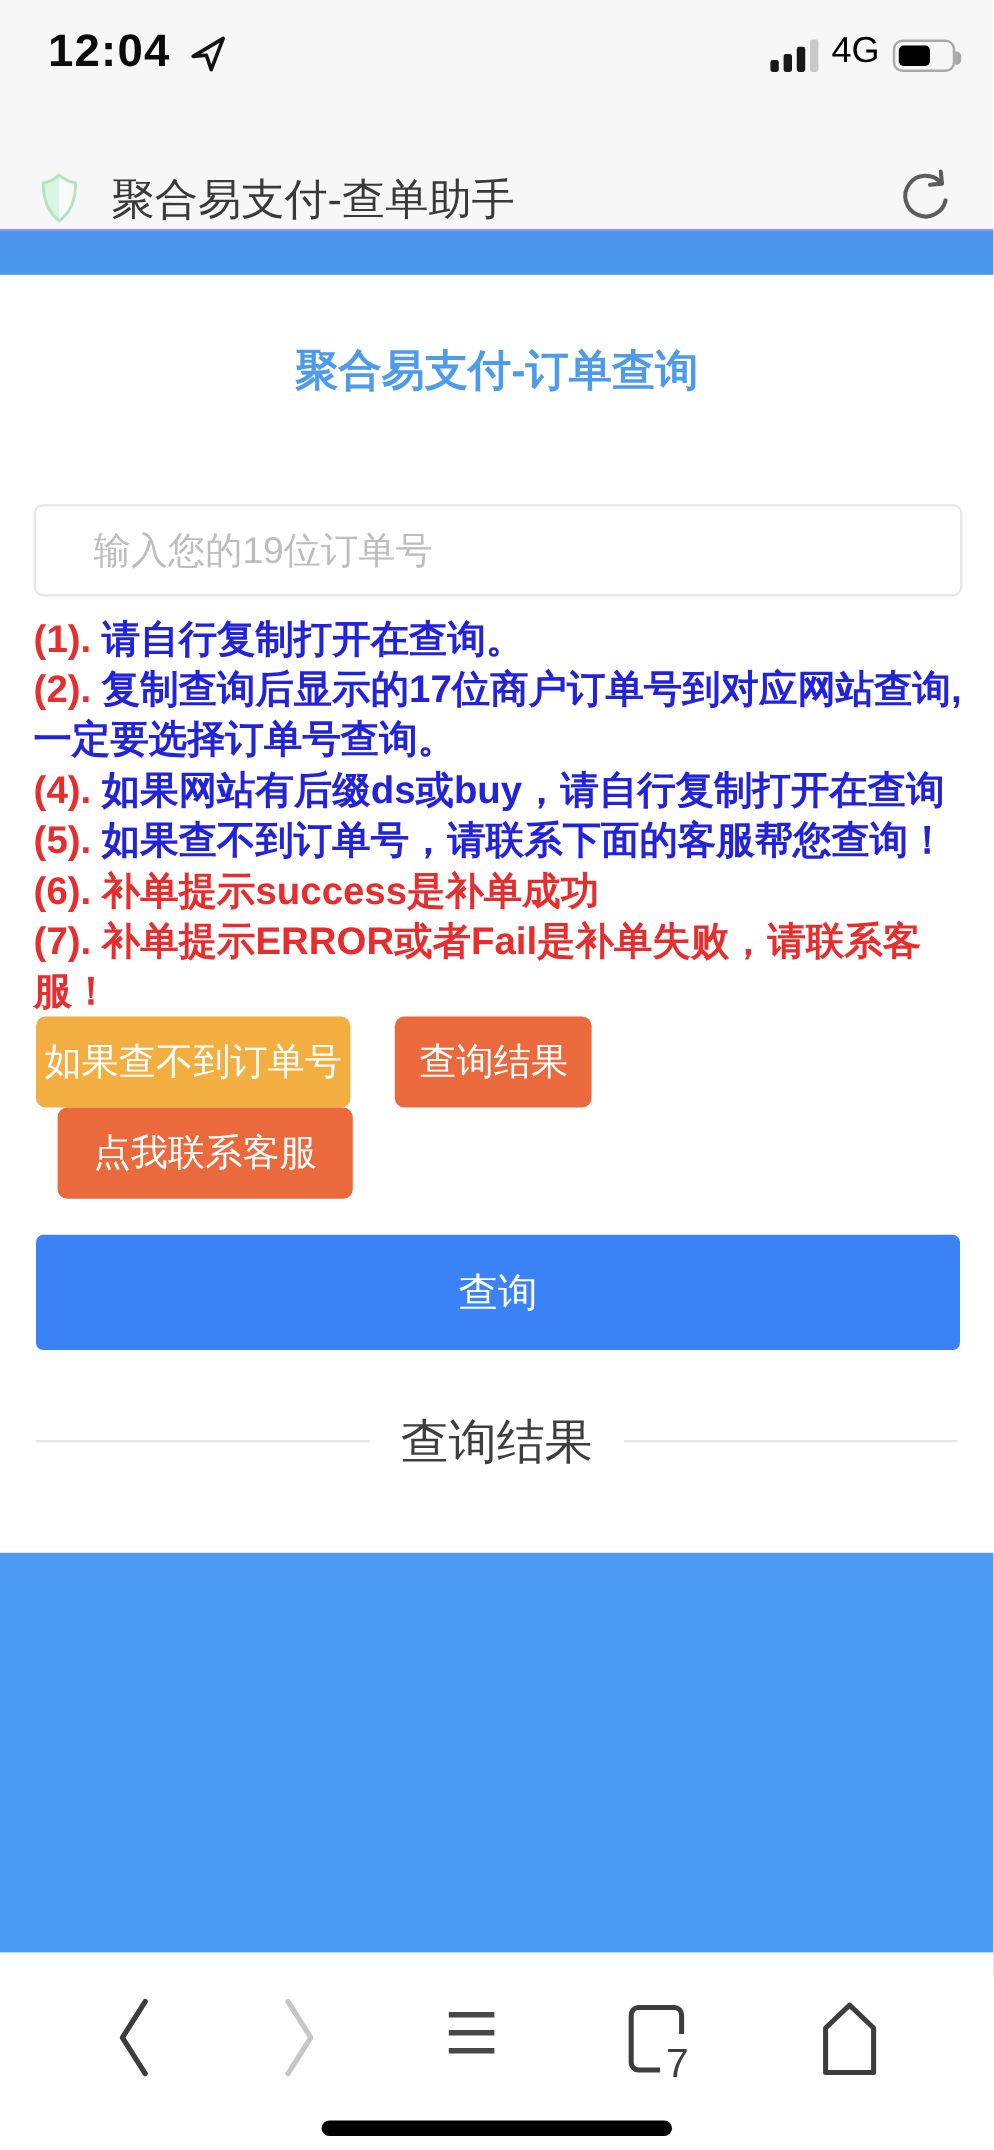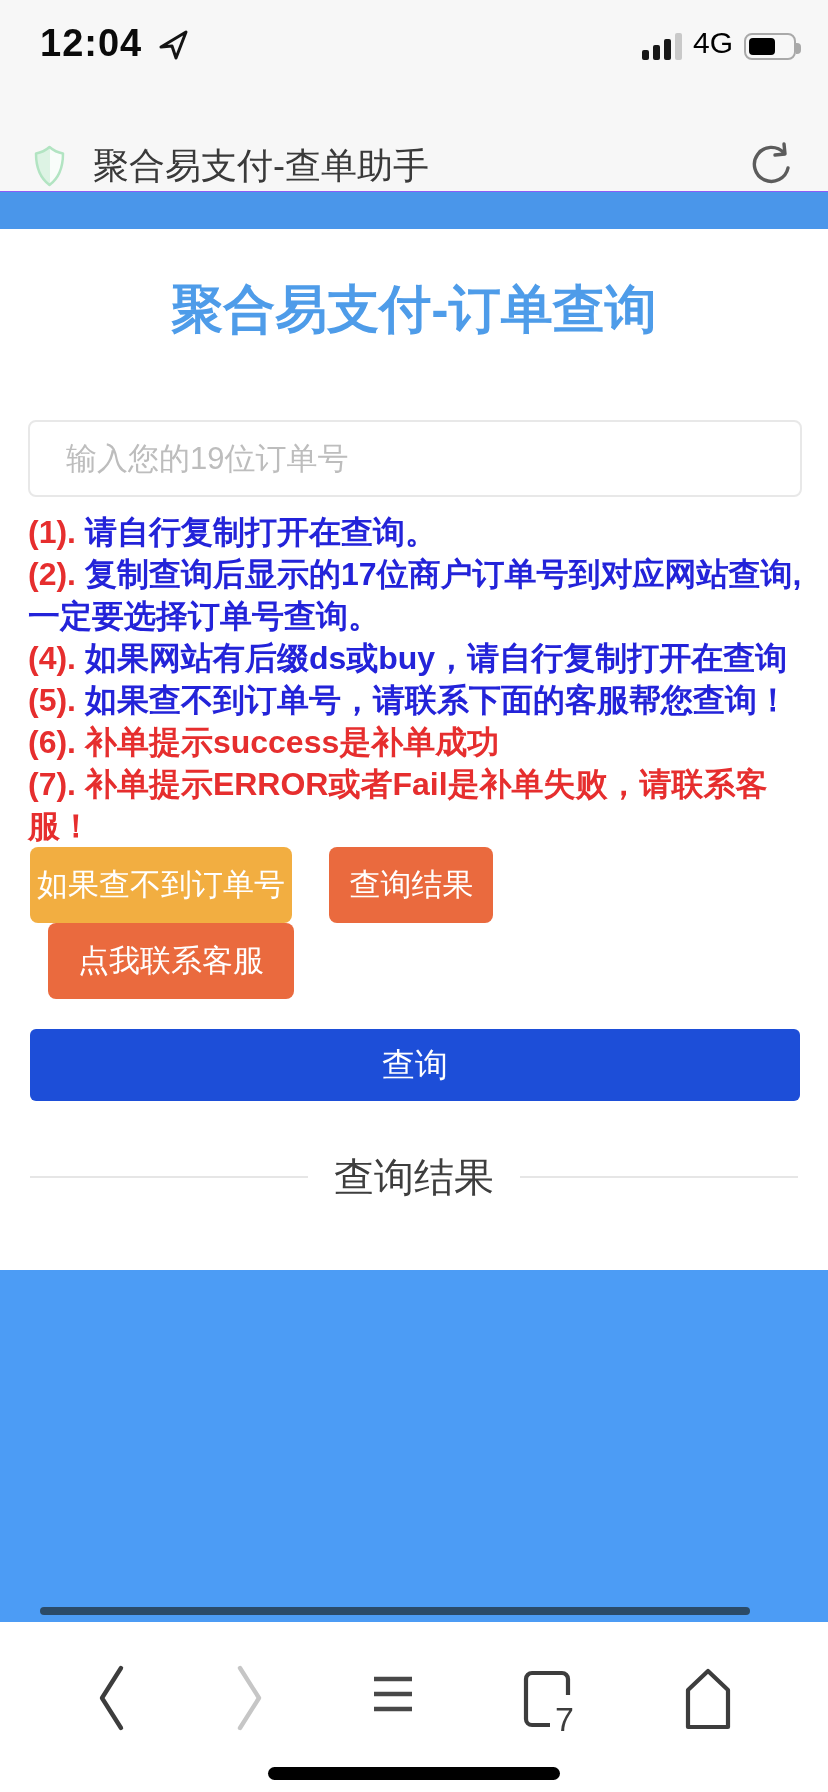--- a/index.html
+++ b/index.html
@@ -23,39 +23,39 @@
   .battery .cap { position:absolute; right:-7px; top:8px; width:5px; height:11px; background:#a9a9a9; border-radius:0 4px 4px 0; }
   
   .address-bar { height:102px; background:#f7f7f7; border-bottom:1px solid #8b5cf6;
     display:flex; align-items:flex-end; padding:0 34px; }
   .addr-title { margin-left:28px; font-size:36px; color:#3a3a3a; }
   .refresh { margin-left:auto; cursor:pointer; }
   
   .blue-strip { height:37px; background:#4a96ea; }
   
   .content { background:#fff; }
-  .page-title { margin-top:55px; text-align:center; font-size:52px; line-height:50px; font-weight:700; color:#4e9ce9; }
+  .page-title { margin-top:55px; text-align:center; font-size:36px; line-height:50px; font-weight:700; color:#4e9ce9; }
   .order-input { display:block; margin:86px 26px 0 28px; width:774px; height:77px;
     border:2px solid #e8e8e8; border-radius:8px; background:#fff;
-    padding-left:36px; font-size:31px; color:#333; outline:none;
+    padding-left:48px; font-size:31px; color:#333; outline:none;
     font-family:"Liberation Sans","DejaVu Sans",sans-serif; }
   .order-input::placeholder { color:#bdbdbd; }
   .instructions { margin:14px 24px 0 28px; font-size:32px; line-height:42px; font-weight:600; }
   .instr .num { color:#e62e2e; }
   .instr[data-color="blue"] .txt { color:#2323d9; }
   .instr[data-color="red"]  .txt { color:#e62e2e; }
   .btn-area { margin-left:30px; }
   .btn { display:inline-flex; align-items:center; justify-content:center;
     height:76px; border:none; border-radius:8px; color:#fff; font-size:31px;
     font-family:"Liberation Sans","DejaVu Sans",sans-serif; cursor:pointer; vertical-align:top; }
   .btn-video { width:262px; background:#f2ae41; }
   .btn-complaint { width:164px; background:#ea6a3e; margin-left:33px; }
   .btn-contact { width:246px; background:#ea6a3e; margin-left:18px; }
-  .btn-query { display:block; margin:30px 28px 0 30px; width:770px; height:72px;
-    background:#1d4ed8; border:none; border-radius:6px; color:#fff; font-size:33px;
+  .btn-query { display:block; margin:30px 28px 0 30px; width:770px; height:96px;
+    background:#3b82f6; border:none; border-radius:6px; color:#fff; font-size:33px;
     font-family:Liberation Mono, monospace; cursor:pointer; }
   .result-heading { margin:52px 30px 0 30px; display:flex; align-items:center; height:48px; }
   .result-heading .rule { flex:1; height:2px; background:#e6e6e6; }
   .result-heading .label { padding:0 26px; font-size:40px; color:#3e3e3e; }
   .result-frame { margin-top:69px; height:352px; background:#4c9cf5; position:relative; }
   .h-scrollbar { position:absolute; left:40px; bottom:7px; width:710px; height:8px;
     border-radius:4px; background:#2b4b69; cursor:pointer; }
   
   .toolbar { position:absolute; left:0; bottom:0; width:828px; height:165px; background:#fff;
     display:flex; justify-content:space-between; padding:34px 96px 0 96px; }

